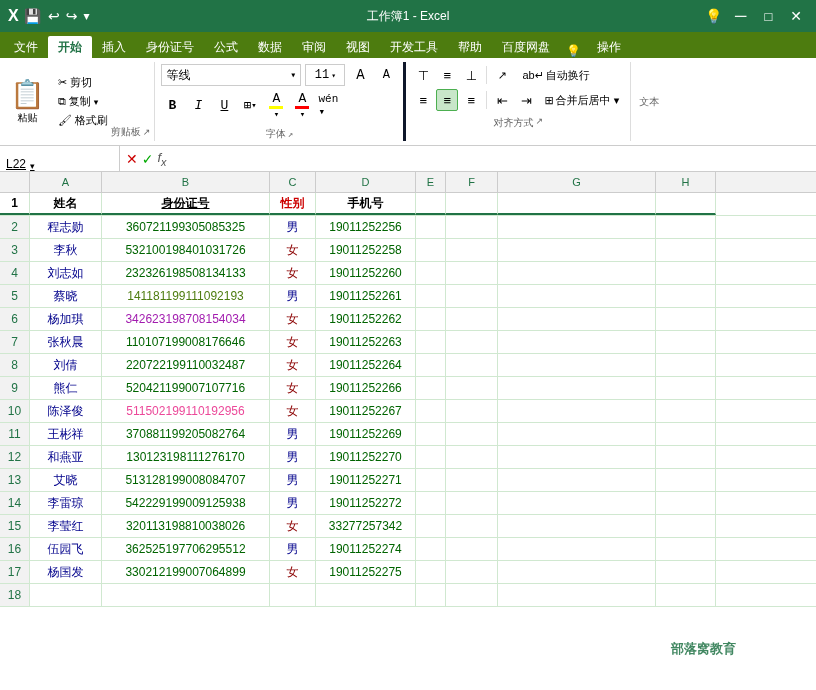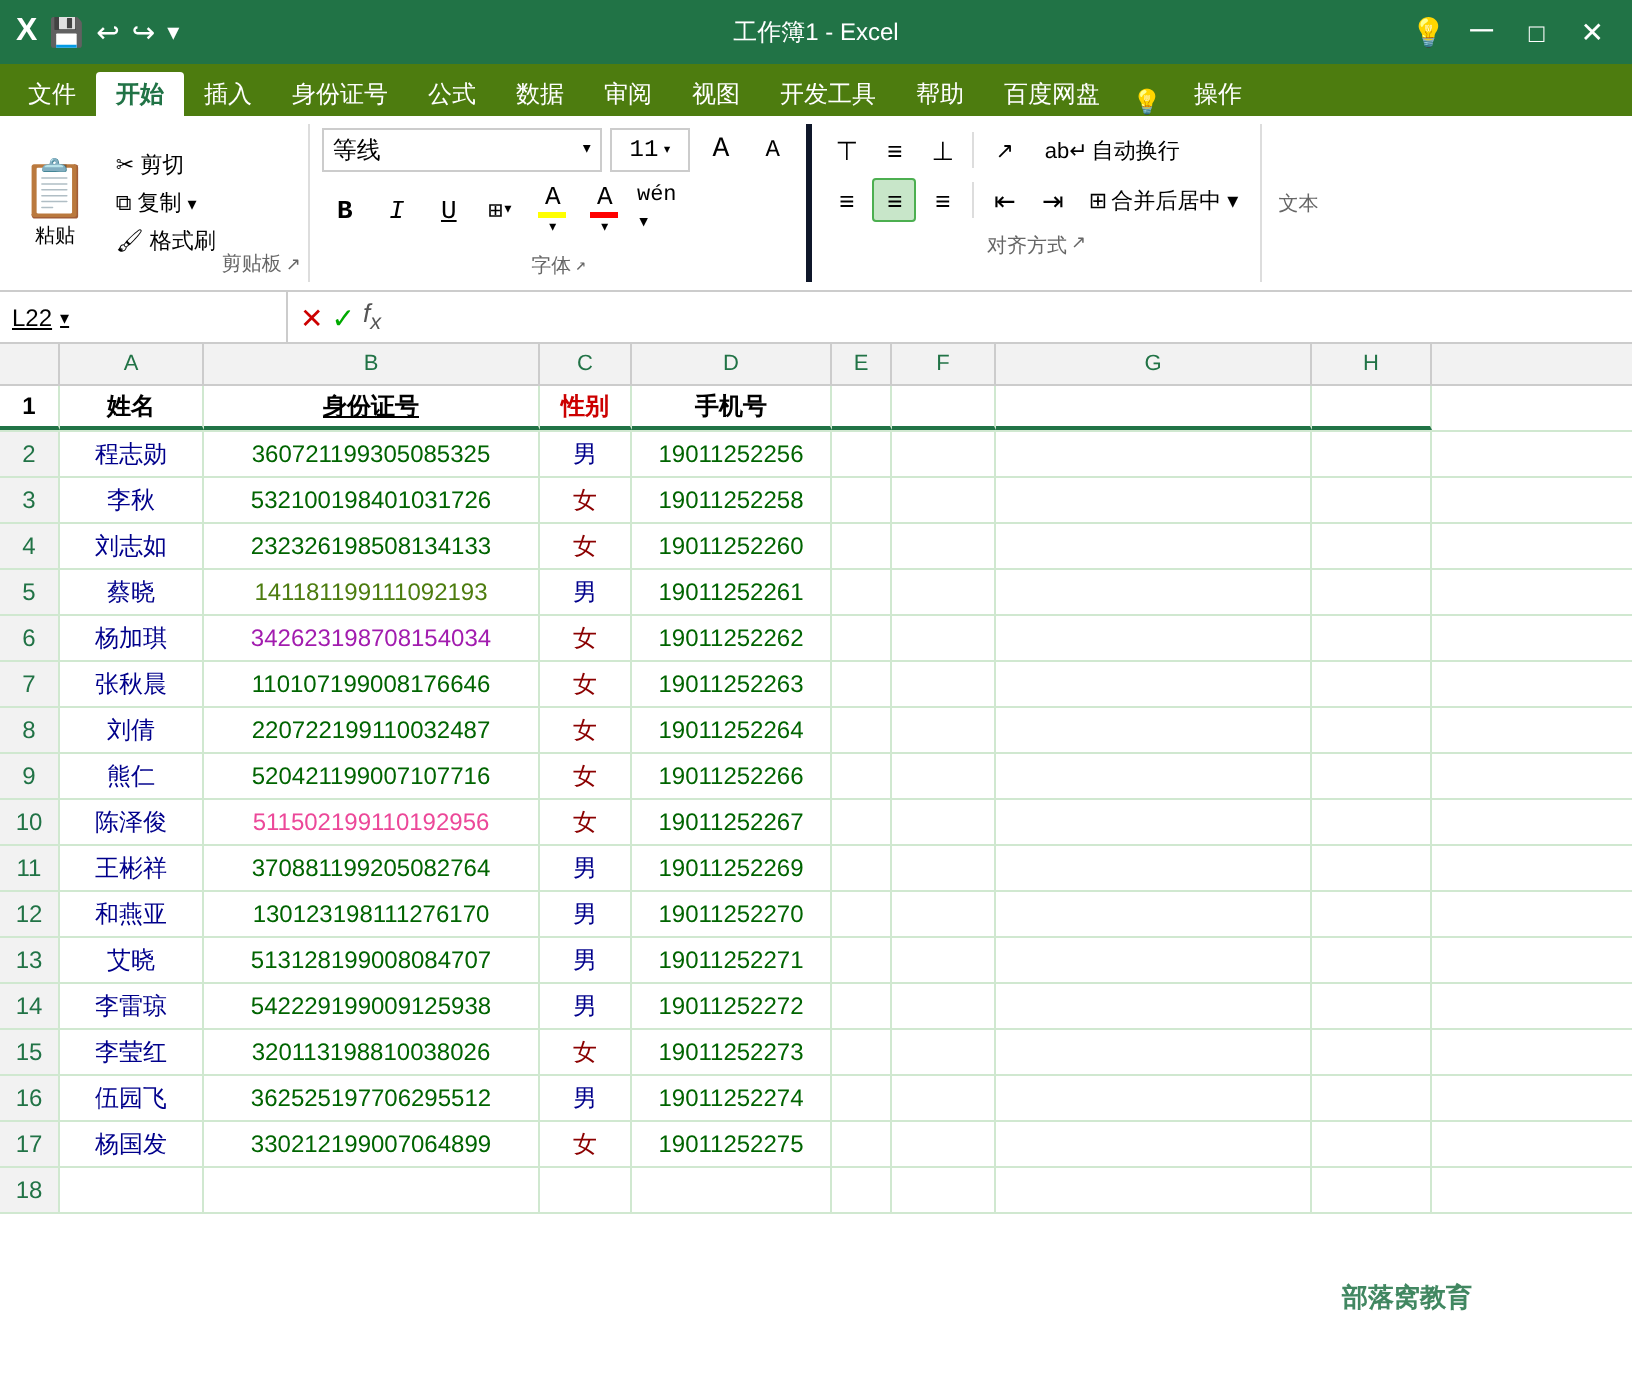--- a/index.html
+++ b/index.html
@@ -197,25 +197,25 @@
 
     
     .formula-bar {
       height: 26px;
       border-bottom: 1px solid #ccc;
       display: flex;
       align-items: center;
       background: #fff;
     }
     .cell-ref-box {
-      width: 144px;
+      width: 120px;
       border-right: 1px solid #ccc;
       height: 100%;
       display: flex;
-      align-items: center;
+      align-items: flex-end;
       padding: 0 6px;
       font-size: 12px;
       text-decoration: underline;
     }
     .formula-icons {
       display: flex;
       align-items: center;
       padding: 0 6px;
       gap: 4px;
     }
@@ -654,21 +654,21 @@
       <div class="cell col-e"></div>
       <div class="cell col-f"></div>
       <div class="cell col-g"></div>
       <div class="cell col-h"></div>
     </div>
       <div class="data-row">
       <div class="row-num cell">15</div>
       <div class="cell col-a cell-center" style="color:#00008b;">李莹红</div>
       <div class="cell col-b cell-center" style="color:#006400;">320113198810038026</div>
       <div class="cell col-c cell-center" style="color:#8b0000;">女</div>
-      <div class="cell col-d cell-center" style="color:#006400;">19011252273</div>
+      <div class="cell col-d cell-center" style="color:#006400;">33277257342</div>
       <div class="cell col-e"></div>
       <div class="cell col-f"></div>
       <div class="cell col-g"></div>
       <div class="cell col-h"></div>
     </div>
       <div class="data-row">
       <div class="row-num cell">16</div>
       <div class="cell col-a cell-center" style="color:#00008b;">伍园飞</div>
       <div class="cell col-b cell-center" style="color:#006400;">362525197706295512</div>
       <div class="cell col-c cell-center" style="color:#00008b;">男</div>

